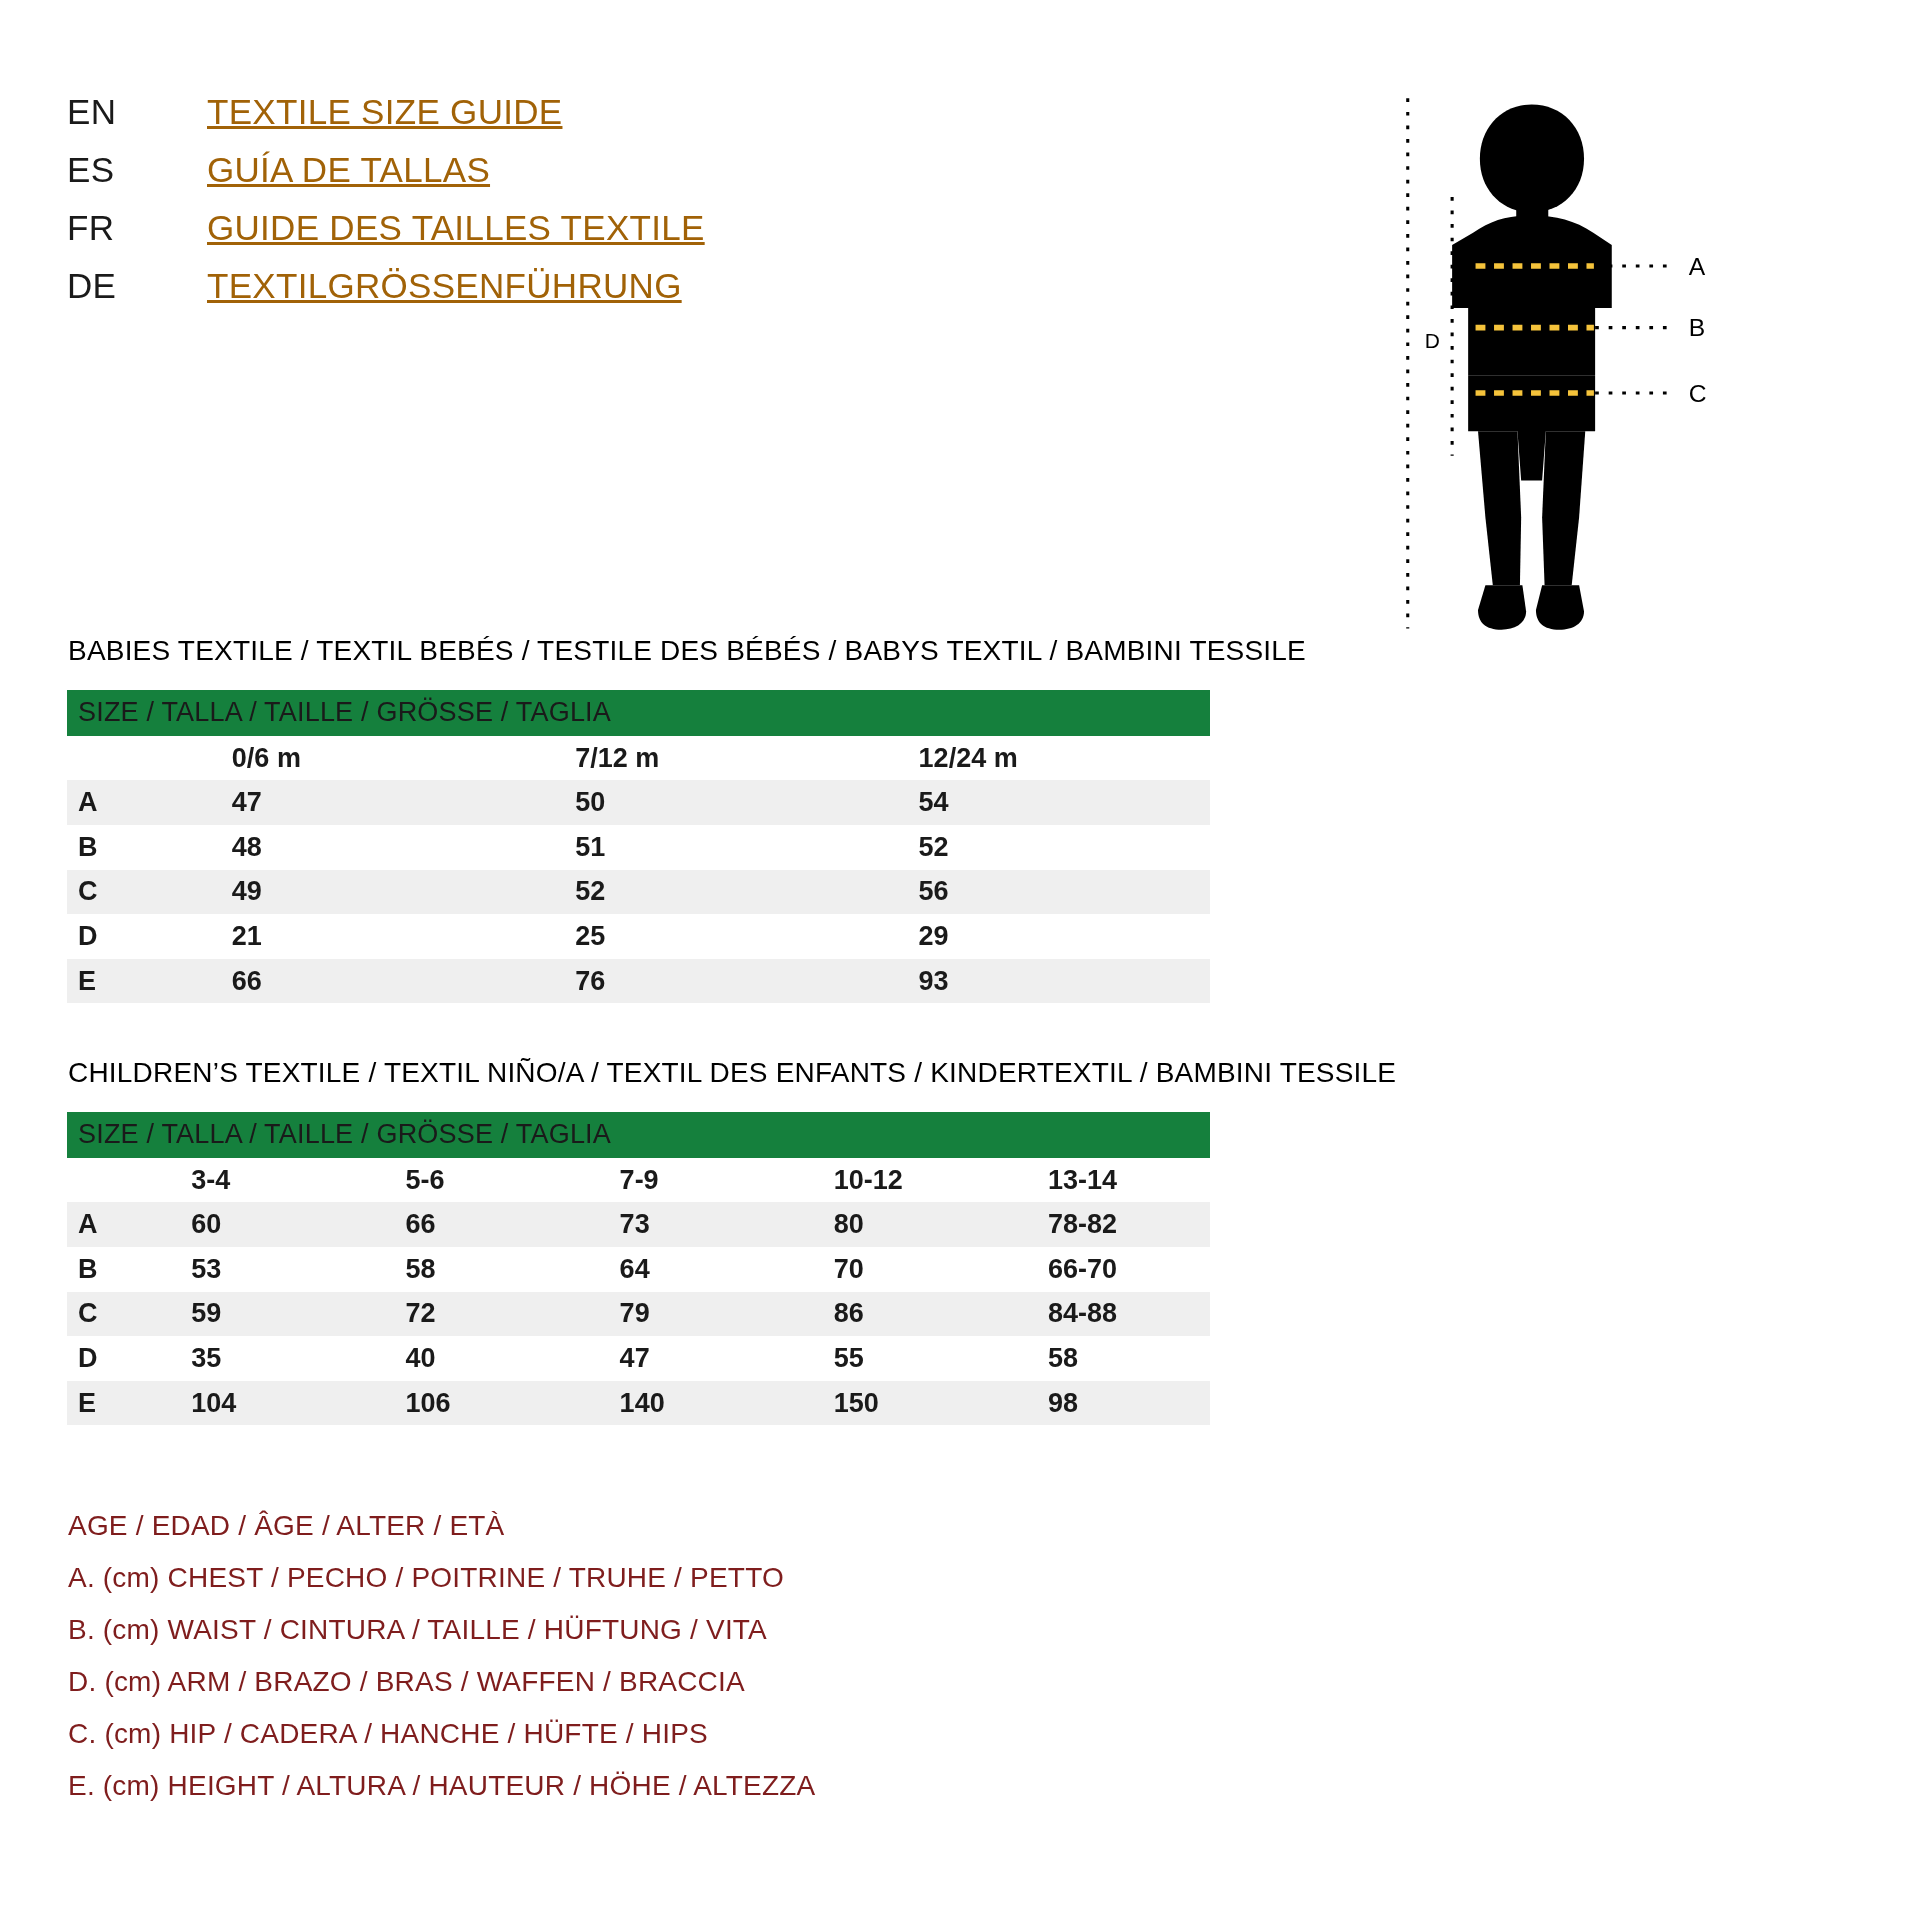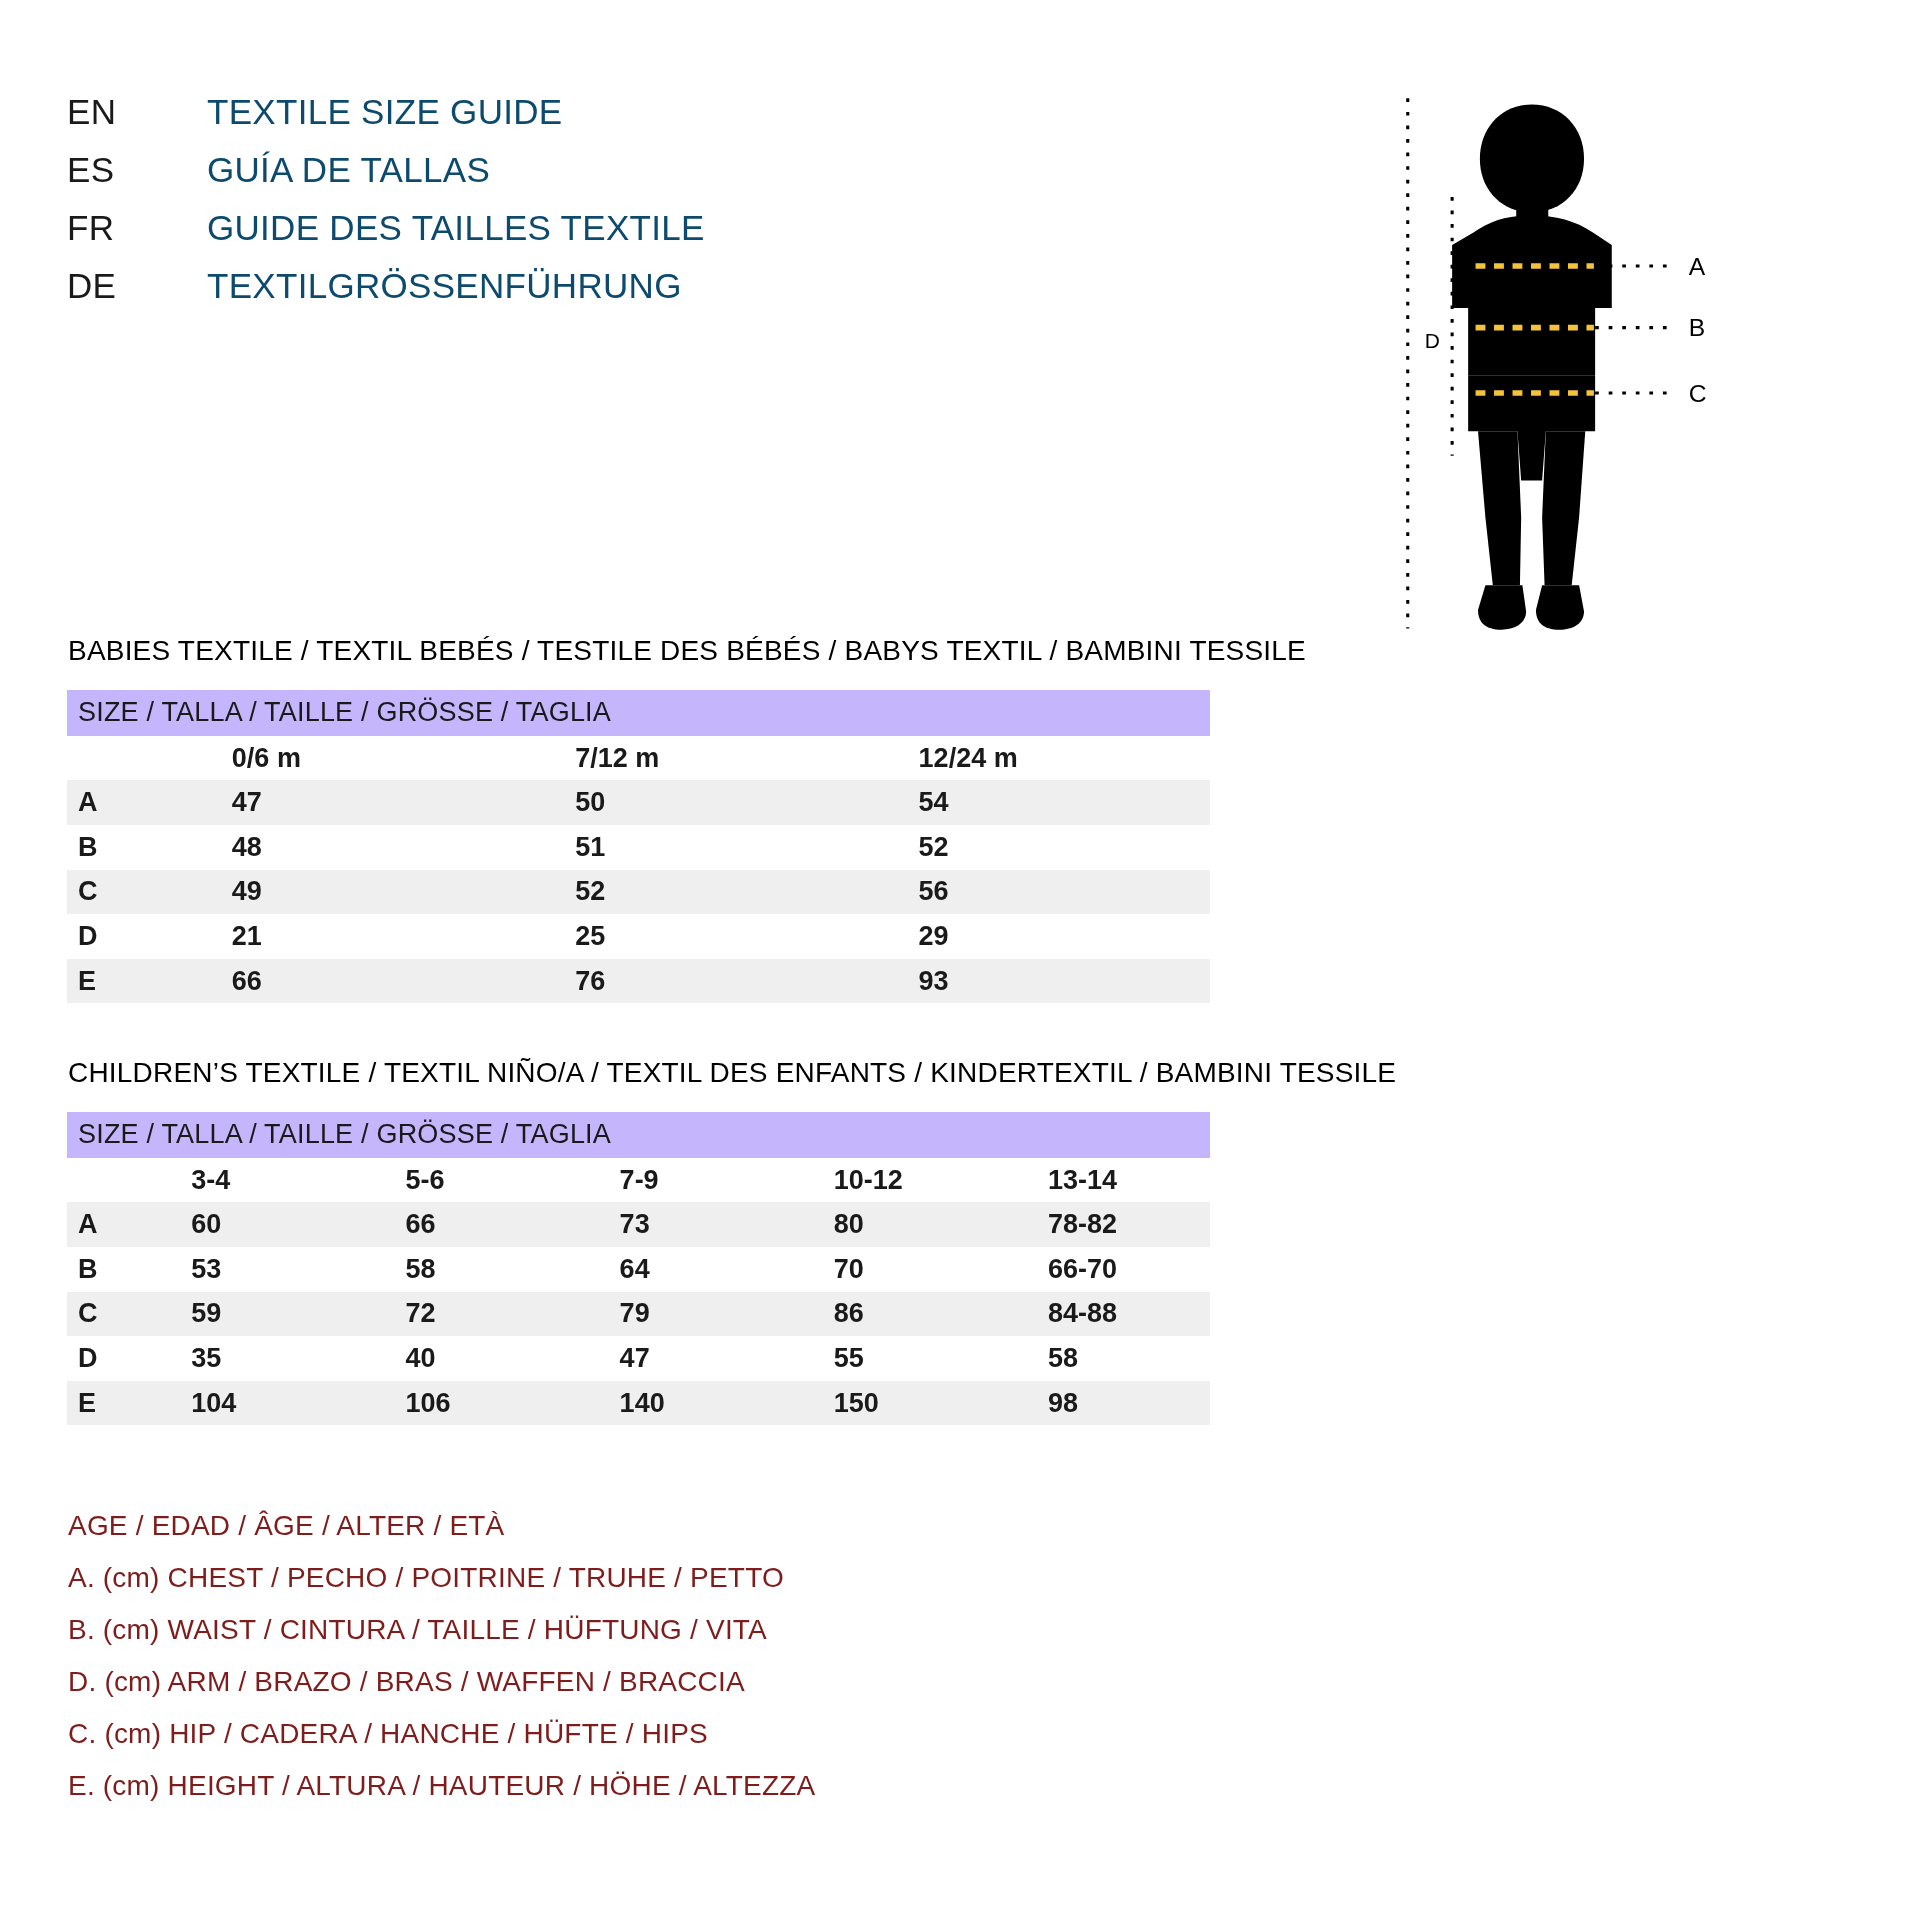--- a/index.html
+++ b/index.html
@@ -30,22 +30,23 @@
   }
   .lang-code {
     width: 104px;
     font-size: 35px;
     letter-spacing: 0.3px;
     color: #1a1a1a;
   }
   .lang-text {
     font-size: 35px;
     letter-spacing: 0.3px;
-    color: #0c4a6e;
+    color: #a16207;
     white-space: nowrap;
+    text-decoration: underline;
   }
 
   
   .figure-area {
     position: absolute;
     left: 1399px;
     top: 86px;
     width: 481px;
     height: 678px;
   }
@@ -66,21 +67,21 @@
   .size-table {
     position: absolute;
     border-collapse: collapse;
     width: 1143px;
     font-size: 27px;
   }
   #babies-table { left: 67px; top: 690px; }
   #children-table { left: 67px; top: 1112px; }
 
   .size-table th.header-full {
-    background: #c4b5fd;
+    background: #15803d;
     text-align: left;
     font-weight: normal;
     font-size: 27px;
     padding: 7.4px 0 7.4px 11px;
     letter-spacing: 0.2px;
     color: #1a1a1a;
   }
   .size-table td {
     padding: 6.8px 0;
     font-weight: bold;

